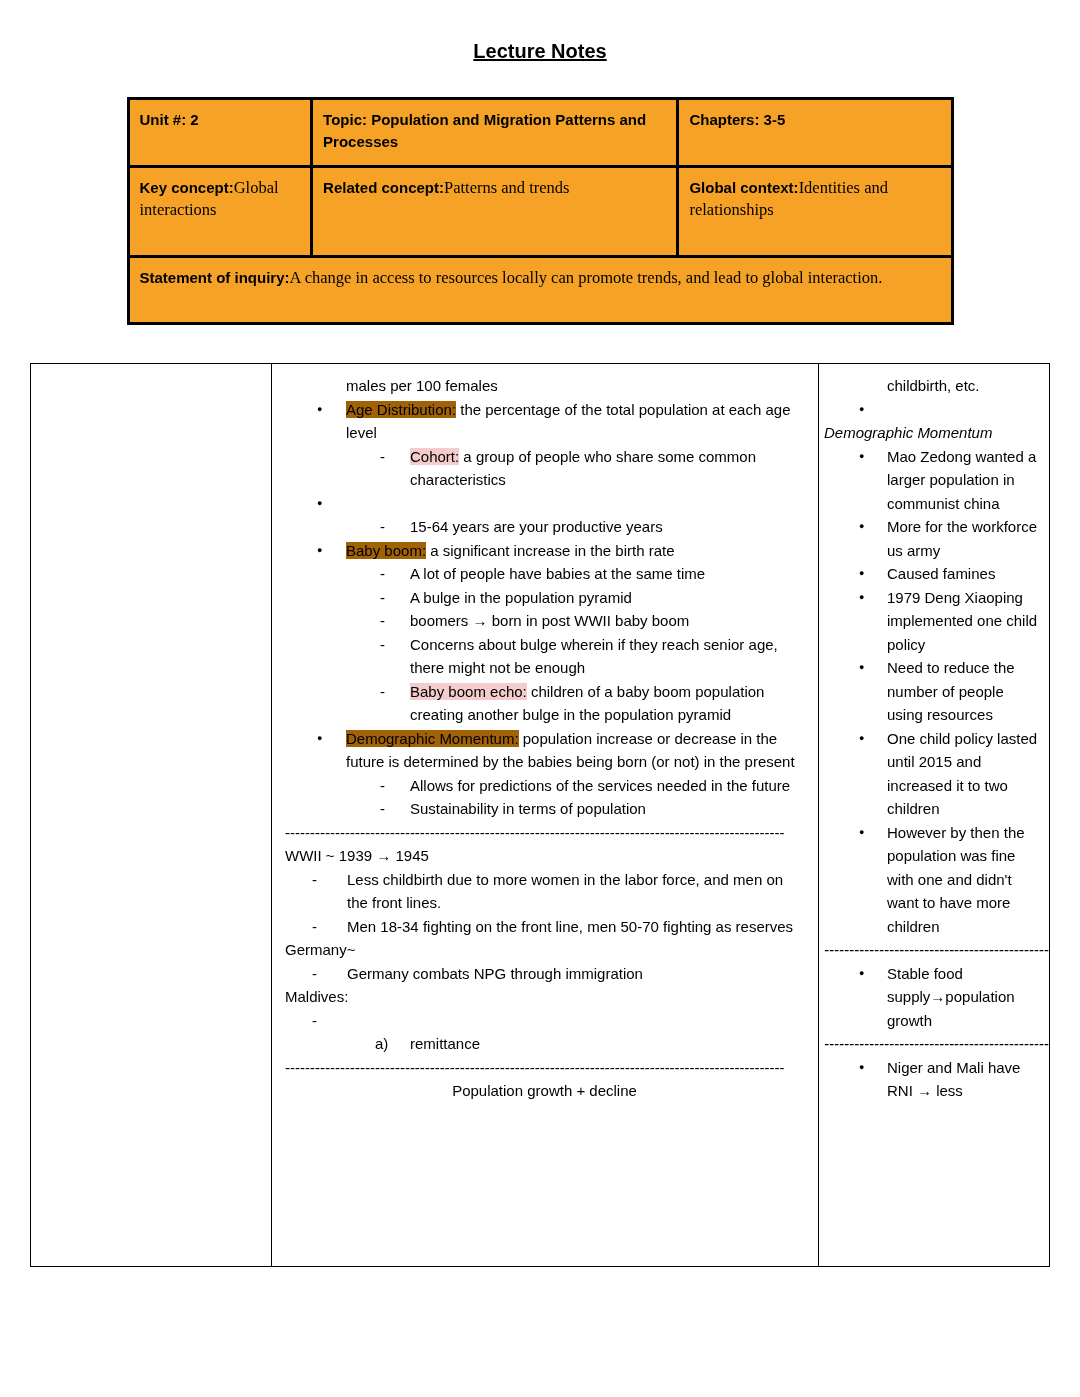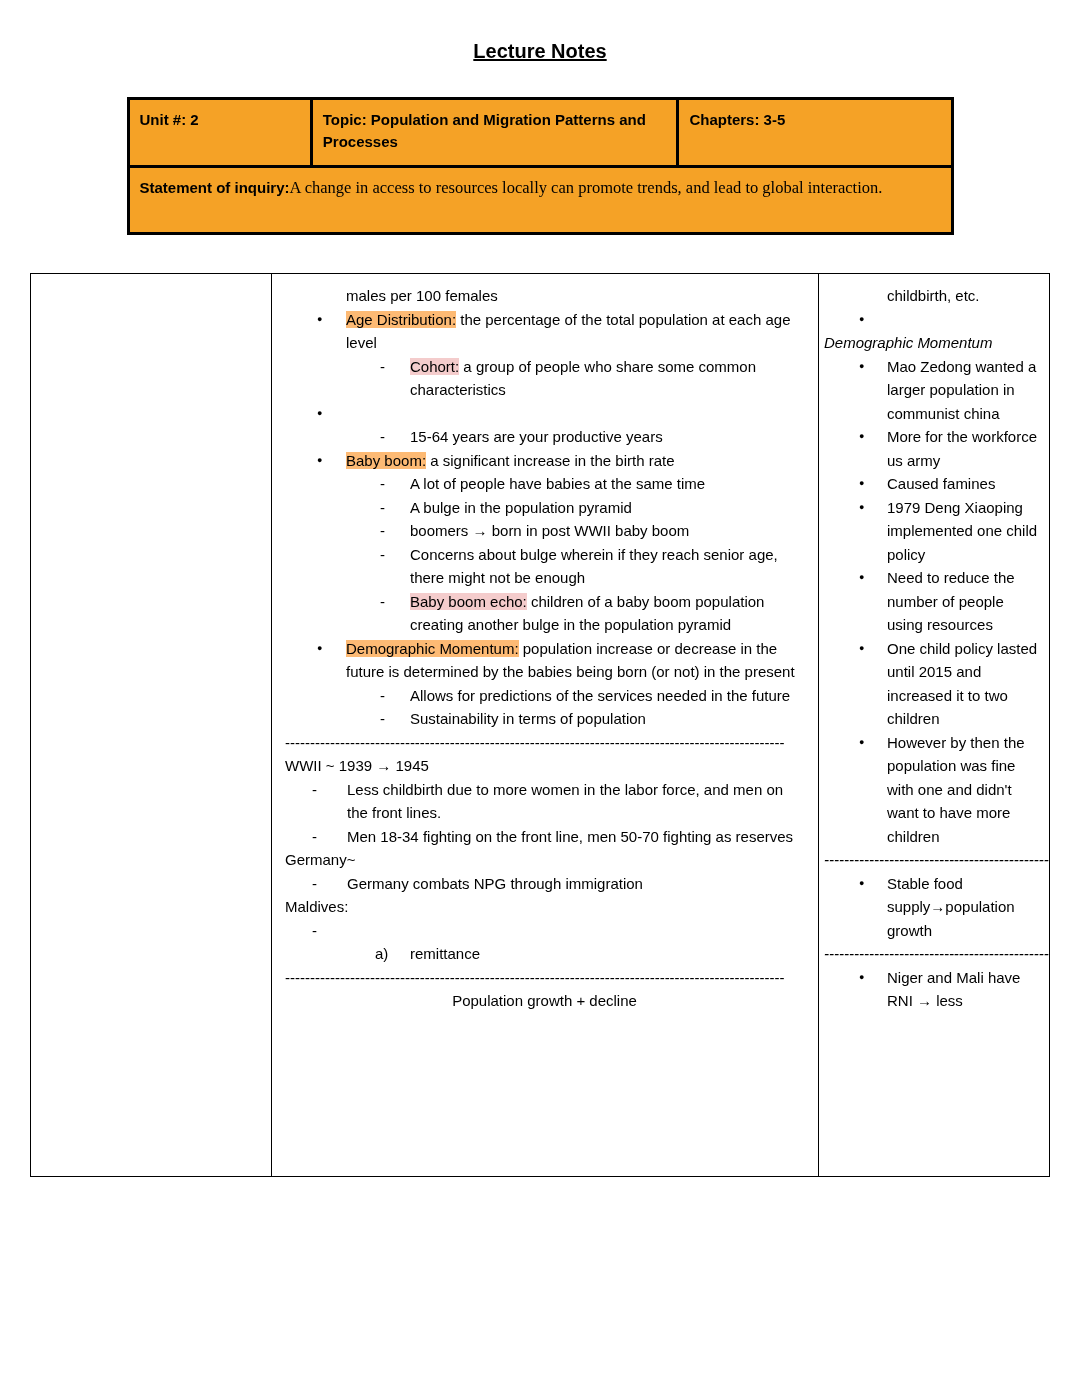--- a/index.html
+++ b/index.html
@@ -30,21 +30,21 @@
     display:flex; width:1020px; height:904px; margin:38px auto 0;
     border:1.5px solid #000;
   }
   .col { height:100%; overflow:hidden; padding-top:10px; }
   .col-left  { width:240px; }
   .col-mid   { width:548px; border-left:1.5px solid #000; border-right:1.5px solid #000; }
   .col-right { flex:1; }
   .line { position:relative; min-height:23.5px; font-size:15px; line-height:23.5px; color:#000; }
   .marker { position:absolute; top:0; line-height:23.5px; }
   .b1 > .marker { font-size:9px; }
-  .hl-y { background:#fdba74; }
+  .hl-y { background:#a16207; }
   .hl-p { background:#F4CCCC; }
   .divider { white-space:nowrap; overflow:hidden; }
   
   .col-mid .line { padding-right:14px; }
   .col-mid .flush, .col-mid .divider { padding-left:13px; }
   .col-mid .cont1, .col-mid .b1 { padding-left:74px; }
   .col-mid .b1 > .marker { left:45px; }
   .col-mid .d1 { padding-left:75px; }
   .col-mid .d1 > .marker { left:40px; }
   .col-mid .d2 { padding-left:138px; }
@@ -69,20 +69,31 @@
     <tbody>
         <tr class="r1">
       <td class="c1">
         <span class="lbl">Unit #: 2</span>
       </td>
       <td class="c2">
         <span class="lbl">Topic: Population and Migration Patterns and Processes</span>
       </td>
       <td class="c3">
         <span class="lbl">Chapters: 3-5</span>
+      </td>
+    </tr>
+    <tr class="r2">
+      <td class="c1">
+        <span class="lbl">Key concept:</span><span class="serif">Global interactions</span>
+      </td>
+      <td class="c2">
+        <span class="lbl">Related concept:</span><span class="serif">Patterns and trends</span>
+      </td>
+      <td class="c3">
+        <span class="lbl">Global context:</span><span class="serif">Identities and relationships</span>
       </td>
     </tr>
     <tr class="r3">
       <td colspan="3">
         <span class="lbl">Statement of inquiry:</span><span class="serif">A change in access to resources locally can promote trends, and lead to global interaction.</span>
       </td>
     </tr>
   </tbody>
     </table>
 

